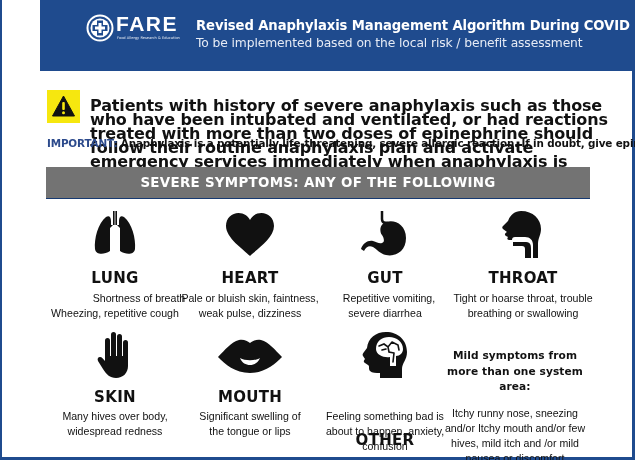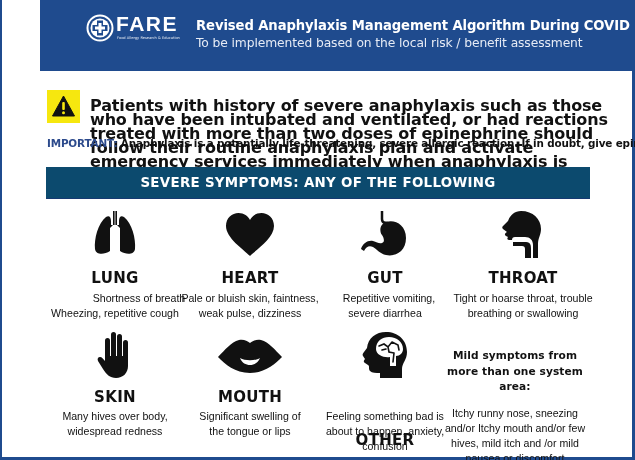--- a/index.html
+++ b/index.html
@@ -20,21 +20,21 @@
   .subtitle { position: absolute; left: 156px; top: 36px; color: #e6ebf5; font-family: "DejaVu Sans", sans-serif;
     font-size: 12.3px; white-space: nowrap; letter-spacing: -0.1px; }
 
   .warn-box { position: absolute; left: 47px; top: 90px; width: 33px; height: 33px; background: #f6e70f; }
   .warn-box svg { position: absolute; left: 5px; top: 5px; }
   .notice { position: absolute; left: 90px; top: 99px; width: 520px; font-size: 16px; font-weight: bold;
     line-height: 14px; color: #111; letter-spacing: -0.15px; }
   .important { position: absolute; left: 47px; top: 137px; font-size: 10.4px; font-weight: bold; white-space: nowrap; letter-spacing: -0.15px; }
   .important .lbl { color: #2c4a8c; }
 
-  .banner { position: absolute; left: 46px; top: 167px; width: 544px; height: 32px; background: #0c4a6e;
+  .banner { position: absolute; left: 46px; top: 167px; width: 544px; height: 32px; background: #737373;
     border-bottom: 1px solid #163a72; }
   .banner-text { position: absolute; left: 0; right: 0; top: 8px; text-align: center; color: #fff;
     font-weight: bold; font-size: 13.4px; letter-spacing: 0.3px; }
 
   .cell { position: absolute; width: 150px; text-align: center; }
   .cell .icon { position: absolute; left: 50%; transform: translateX(-50%); }
   .cell .name { position: absolute; left: 0; right: 0; font-weight: bold; font-size: 15px; letter-spacing: 0.3px; }
   .cell .desc { position: absolute; left: -10px; right: -10px; font-family: "Liberation Sans", sans-serif;
     font-size: 10.6px; line-height: 15px; color: #111; }
 

